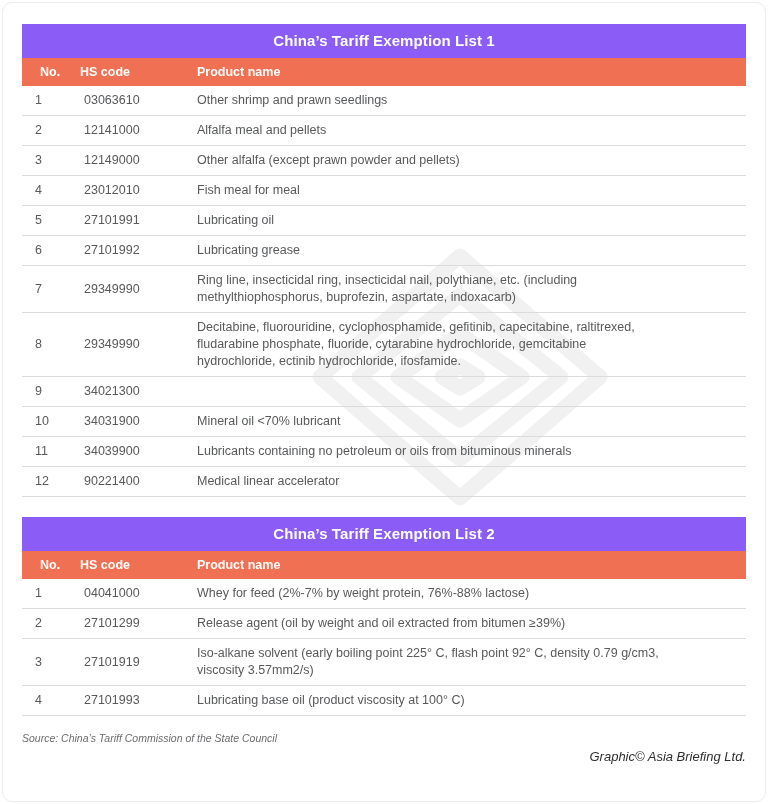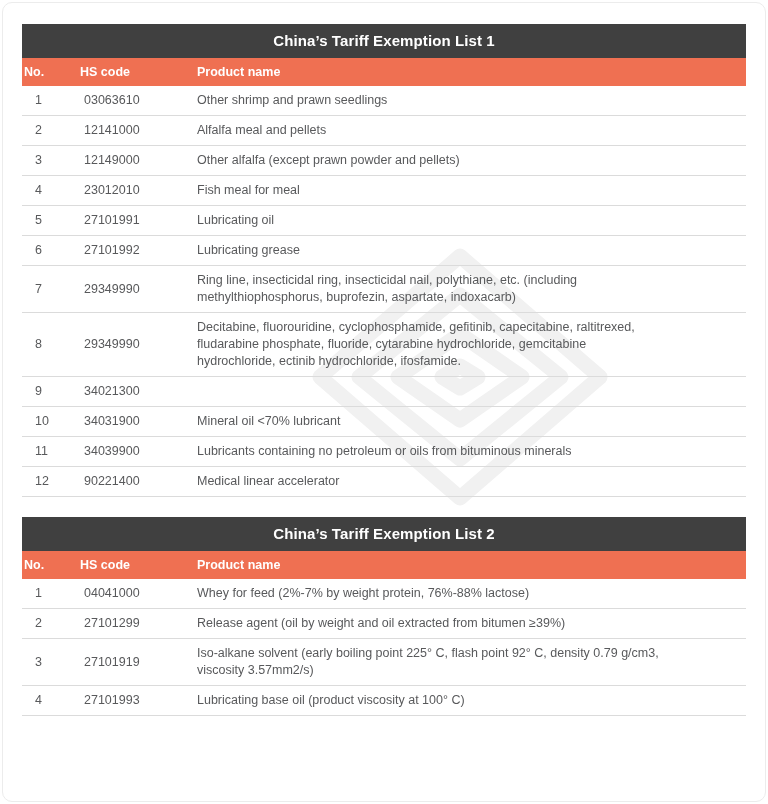--- a/index.html
+++ b/index.html
@@ -26,40 +26,40 @@
     z-index: 0;
   }
   .content {
     position: absolute;
     left: 22px;
     top: 24px;
     width: 724px;
     z-index: 1;
   }
   .title-bar {
-    background: #404040;
+    background: #8b5cf6;
     color: #ffffff;
     font-weight: bold;
     font-size: 15px;
     height: 34px;
     line-height: 34px;
     text-align: center;
     letter-spacing: 0.1px;
   }
   .cols {
     background: #ef7052;
     color: #ffffff;
     font-weight: bold;
     font-size: 12.5px;
     height: 28px;
     display: grid;
     grid-template-columns: 50px 125px 1fr;
     align-items: center;
   }
-  .cols .no      { padding-left: 2px; }
+  .cols .no      { padding-left: 18px; }
   .cols .hs      { padding-left: 8px; }
   .cols .product { padding-left: 0; }
   .rows { width: 100%; }
   .t-row {
     display: grid;
     grid-template-columns: 50px 125px 1fr;
     align-items: center;
     border-bottom: 1px solid #dbdbdb;
     padding: 6px 0;
     font-size: 12.5px;
@@ -195,14 +195,18 @@
           <div class="product">Iso-alkane solvent (early boiling point 225° C, flash point 92° C, density 0.79 g/cm3, viscosity 3.57mm2/s)</div>
         </div>
         <div class="t-row">
           <div class="no">4</div>
           <div class="hs">27101993</div>
           <div class="product">Lubricating base oil (product viscosity at 100° C)</div>
         </div>
       </div>
   </section>
 
+  <div class="footer">
+    <div class="source">Source: China’s Tariff Commission of the State Council</div>
+    <div class="credit">Graphic© Asia Briefing Ltd.</div>
+  </div>
 
 </div>
 
 </body></html>

